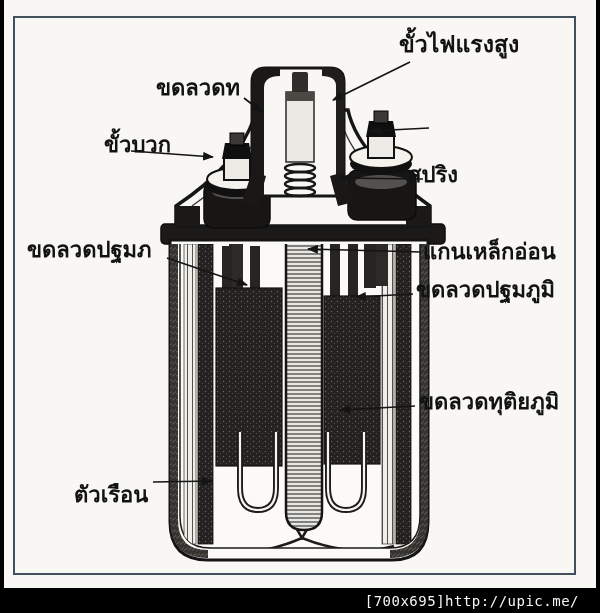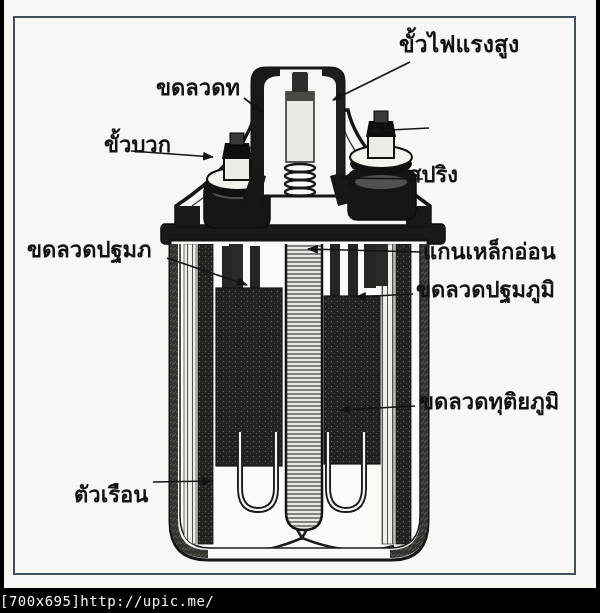--- a/index.html
+++ b/index.html
@@ -6,21 +6,21 @@
   #stage{position:relative;width:600px;height:613px;background:#000;overflow:hidden;
          font-family:"DejaVu Sans",sans-serif;}
   #paper{position:absolute;left:4px;top:0;width:592px;height:588px;background:#f8f7f3;}
   #frame{position:absolute;left:13px;top:16px;width:563px;height:559px;
          border:2px solid #41505a;box-sizing:border-box;}
   #art{position:absolute;left:0;top:0;width:600px;height:613px;}
   .lbl{position:absolute;color:#121212;font-weight:700;font-size:22px;line-height:1.25;
        white-space:nowrap;letter-spacing:0;}
   #lbl-hv{font-size:23px;}
   #wmbar{position:absolute;left:0;top:588px;width:584px;height:25px;background:#000;
-         display:flex;align-items:center;justify-content:flex-start;}
+         display:flex;align-items:center;justify-content:flex-end;}
   #wmtext{color:#f5f5f5;font-size:14px;font-family:"DejaVu Sans Mono",monospace;
           padding-right:5px;letter-spacing:0.5px;}
 </style>
 </head>
 <body>
 
 <div id="stage">
   <div id="paper"></div>
   <div id="frame"></div>
 

